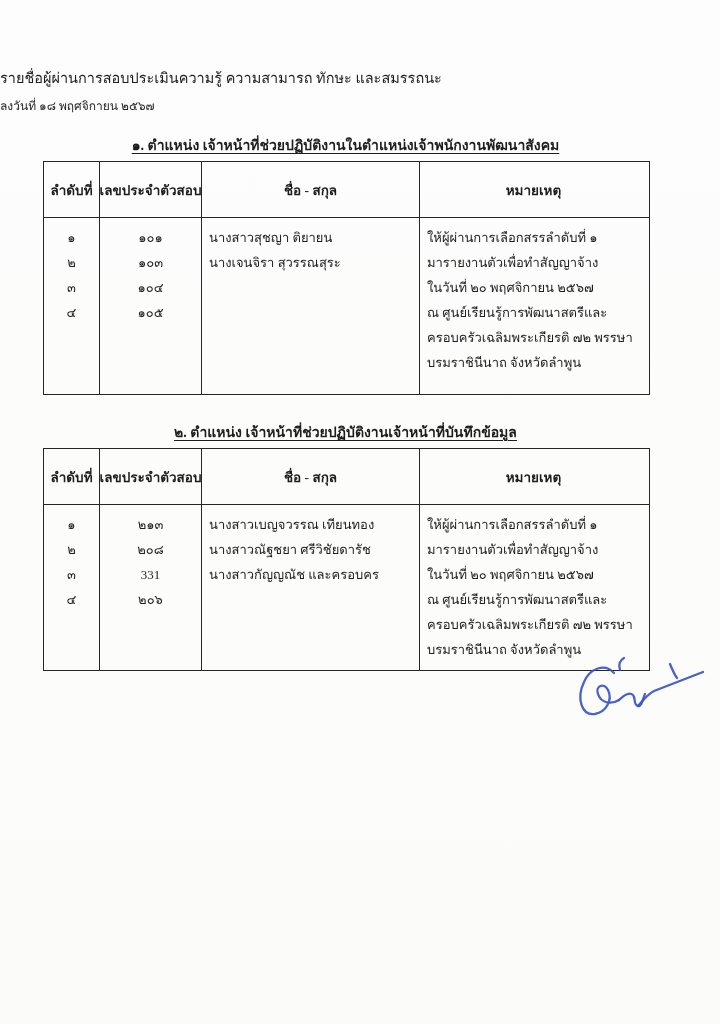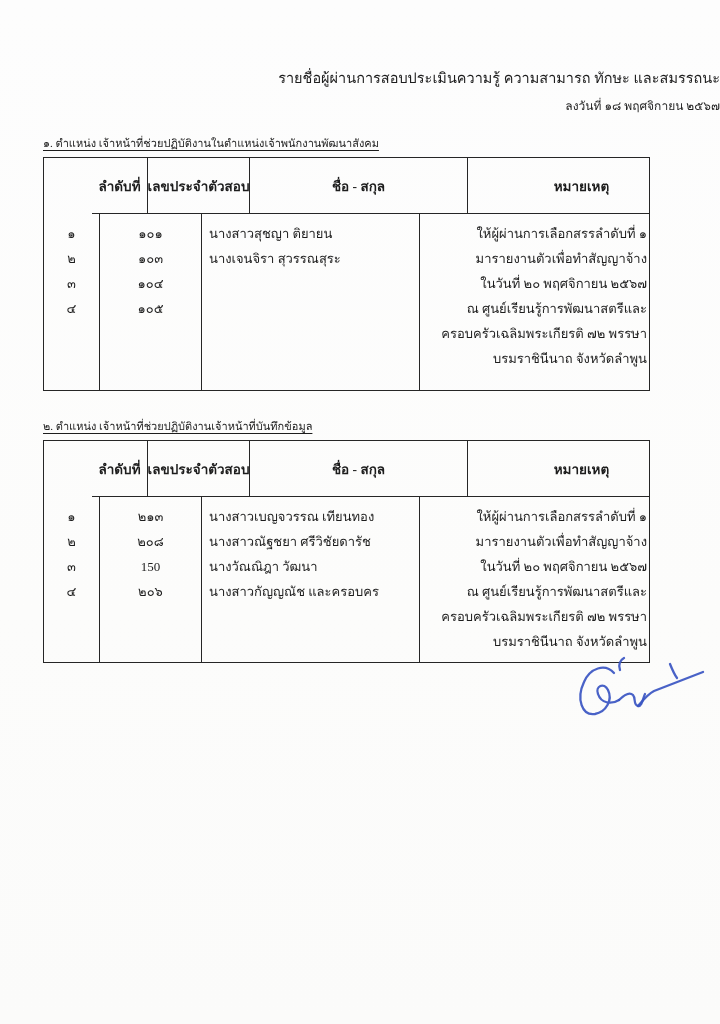--- a/index.html
+++ b/index.html
@@ -8,62 +8,63 @@
     background: #ffffff;
     font-family: "Liberation Serif", "DejaVu Serif", serif;
     color: #1d1d1d;
     overflow: hidden;
   }
   .sheet {
     position: relative;
     width: 720px; height: 1024px;
     background: linear-gradient(180deg, #fdfdfd 0%, #fcfcfb 60%, #fbfbfa 100%);
   }
-  .doc-header { padding-top: 64px; text-align: right; }
+  .doc-header { padding-top: 64px; text-align: left; }
   .doc-header .line { line-height: 28px; white-space: nowrap; }
   .title-line   { font-size: 14.5px; }
   .subtitle-line{ font-size: 12.8px; }
   .date-line    { font-size: 12px; }
 
   .section { margin-left: 43px; width: 605px; }
   .section-heading {
     margin-top: 14px;
     margin-bottom: 5px;
-    font-size: 11px;
-    font-weight: normal;
+    font-size: 14px;
+    font-weight: bold;
     text-decoration: underline;
     text-underline-offset: 3px;
     text-decoration-thickness: 1.2px;
     white-space: nowrap;
+    text-align: center;
   }
   .section-heading.second { margin-top: 26px; }
 
   .doc-table {
     width: 605px;
     border: 1.6px solid #262626;
     background: transparent;
   }
   .thead, .tbody {
     display: grid;
     grid-template-columns: 56px 102px 218px 227px;
   }
-  .thead { height: 55px; border-bottom: 1.6px solid #262626; margin-left: 48px; }
+  .thead { height: 55px; border-bottom: 1.6px solid #262626; }
   .th {
     display: flex; align-items: center; justify-content: center;
     font-weight: bold; font-size: 13.5px;
     border-right: 1.6px solid #262626;
     white-space: nowrap;
   }
   .th:last-child { border-right: none; }
 
   .tbody { align-items: stretch; }
   .tbody.h1 { height: 176px; }
   .tbody.h2 { height: 165px; }
   .col { border-right: 1.6px solid #262626; padding-top: 7px; }
-  .col:last-child { border-right: none; text-align: right; }
+  .col:last-child { border-right: none; }
   .cell-line {
     height: 25px; line-height: 25px;
     font-size: 13px; white-space: nowrap;
   }
   .col-no .cell-line, .col-id .cell-line { text-align: center; }
   .col-name { padding-left: 7px; }
   .col-remark { padding-left: 7px; }
 
   .signature {
     position: absolute;
@@ -141,27 +142,26 @@
       <div class="tbody h2">
         <div class="col col-no">
           <div class="cell-line">๑</div>
           <div class="cell-line">๒</div>
           <div class="cell-line">๓</div>
           <div class="cell-line">๔</div>
         </div>
         <div class="col col-id">
           <div class="cell-line">๒๑๓</div>
           <div class="cell-line">๒๐๘</div>
-          <div class="cell-line">150</div>
+          <div class="cell-line">331</div>
           <div class="cell-line">๒๐๖</div>
         </div>
         <div class="col col-name">
           <div class="cell-line">นางสาวเบญจวรรณ  เทียนทอง</div>
           <div class="cell-line">นางสาวณัฐชยา  ศรีวิชัยดารัช</div>
-          <div class="cell-line">นางวัณณิฎา  วัฒนา</div>
           <div class="cell-line">นางสาวกัญญณัช  และครอบคร</div>
         </div>
         <div class="col col-remark">
           <div class="cell-line">ให้ผู้ผ่านการเลือกสรรลำดับที่ ๑</div>
           <div class="cell-line">มารายงานตัวเพื่อทำสัญญาจ้าง</div>
           <div class="cell-line">ในวันที่ ๒๐ พฤศจิกายน  ๒๕๖๗</div>
           <div class="cell-line">ณ ศูนย์เรียนรู้การพัฒนาสตรีและ</div>
           <div class="cell-line">ครอบครัวเฉลิมพระเกียรติ  ๗๒  พรรษา</div>
           <div class="cell-line">บรมราชินีนาถ จังหวัดลำพูน</div>
         </div>

